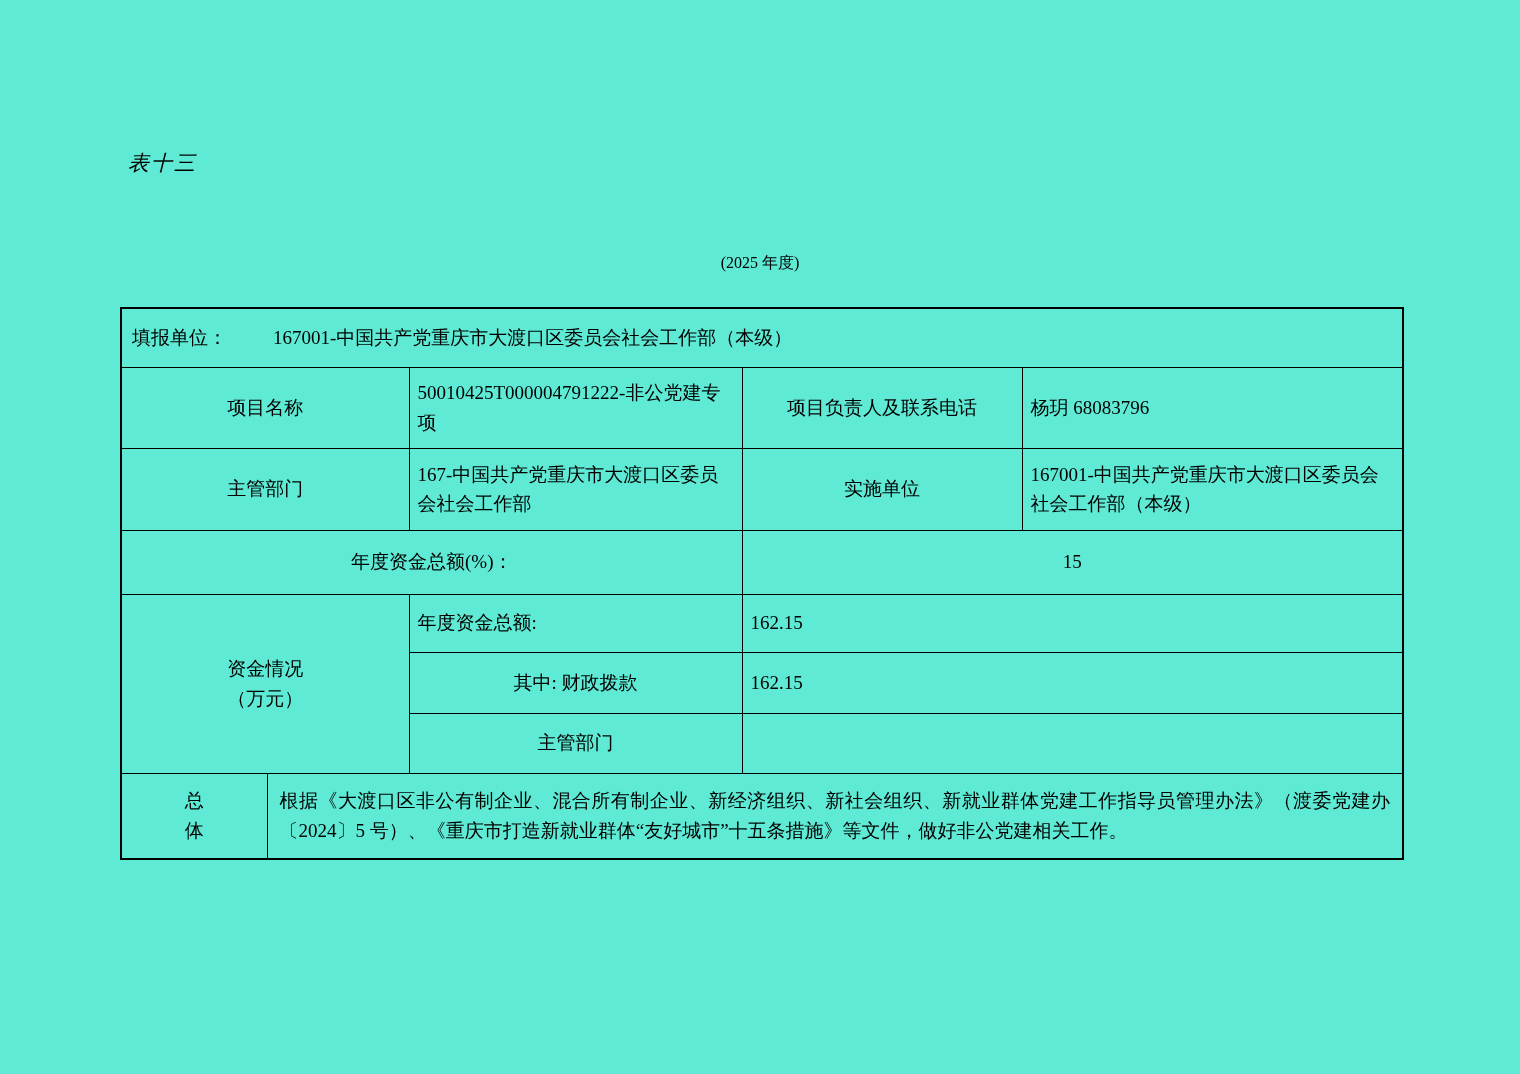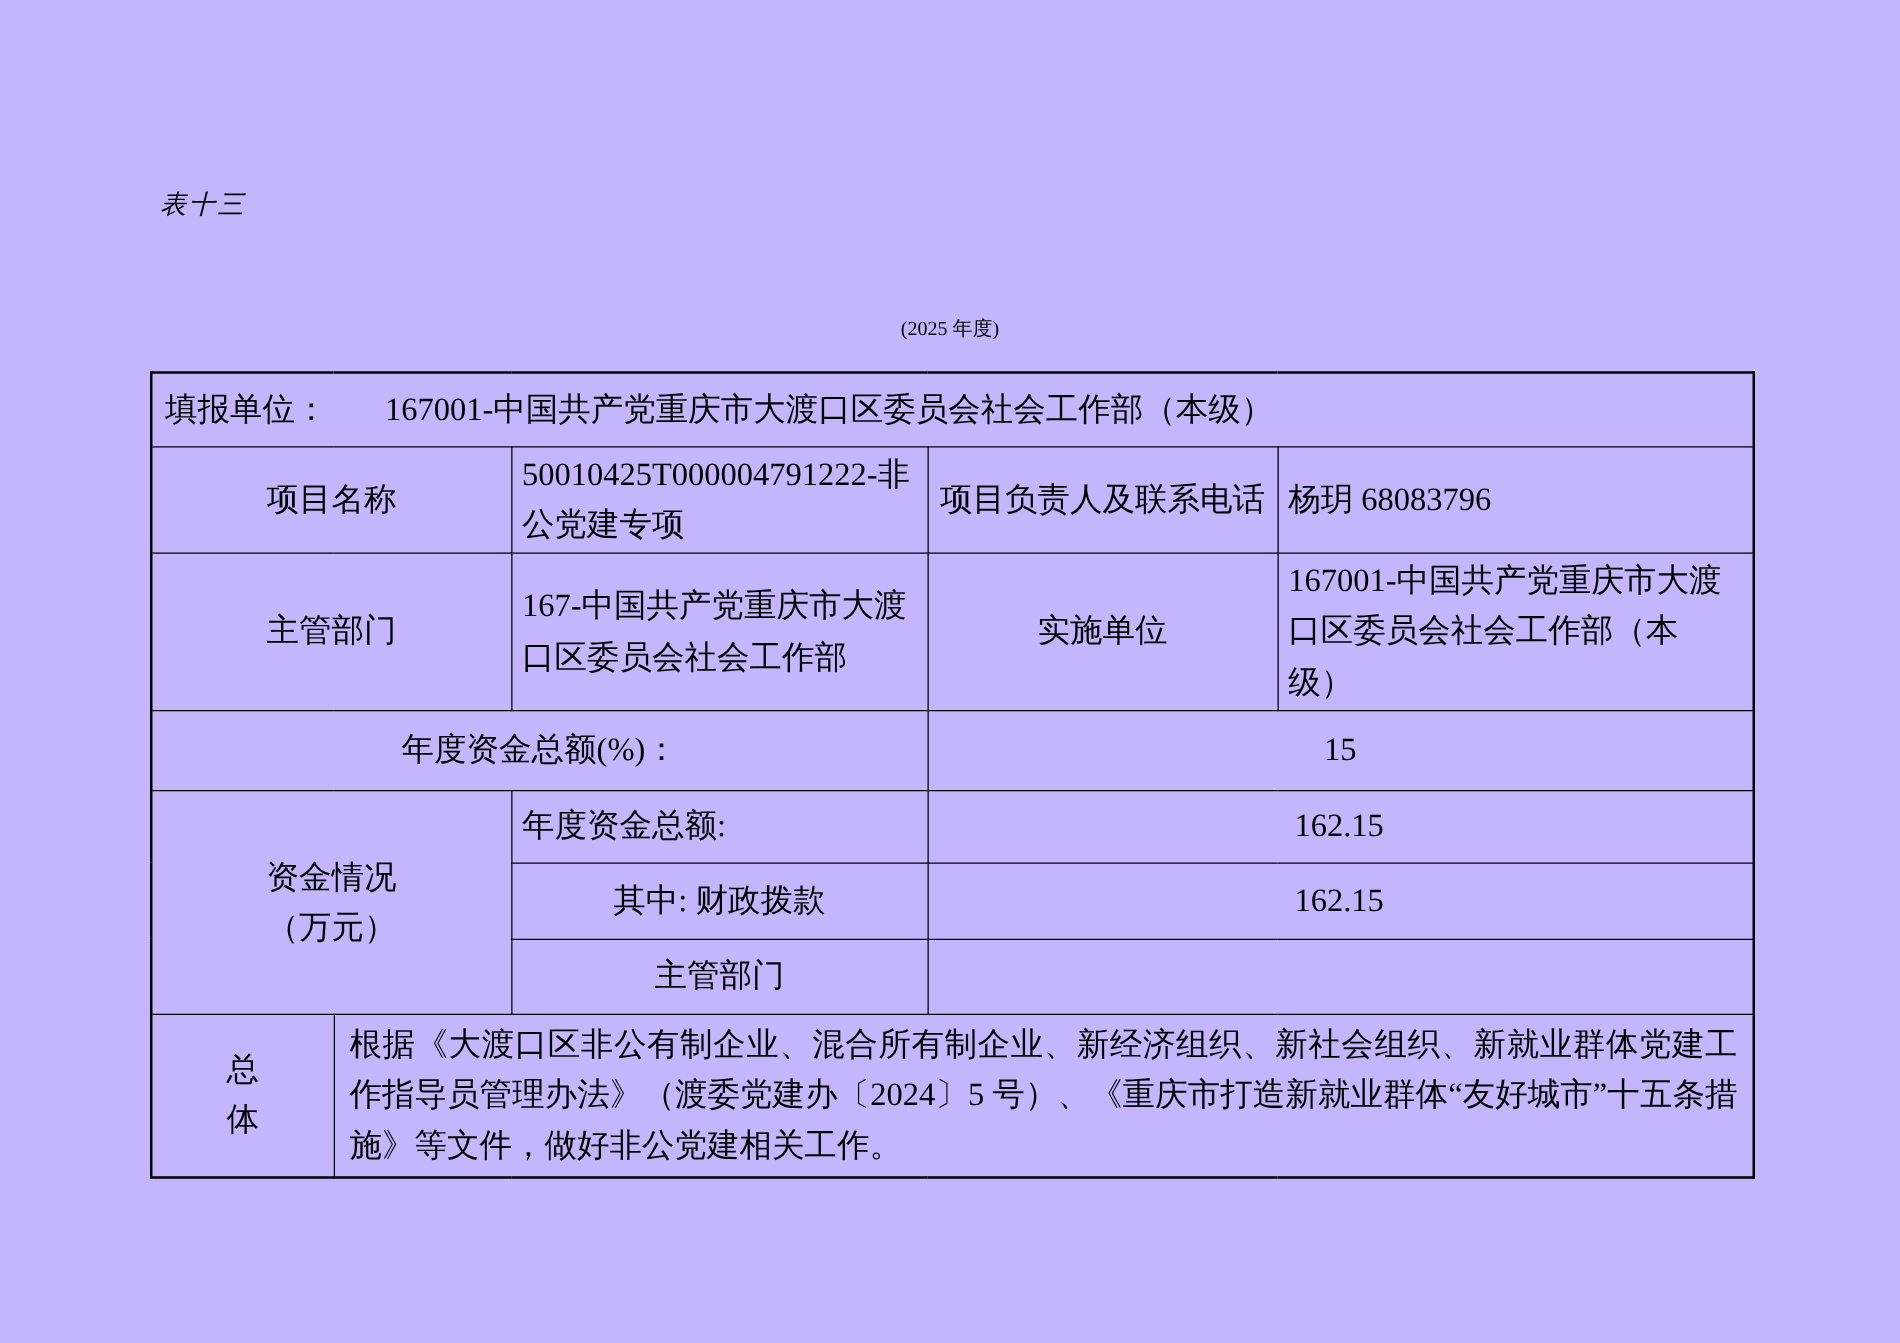--- a/index.html
+++ b/index.html
@@ -4,52 +4,52 @@
 <style>
   * { margin: 0; padding: 0; box-sizing: border-box; }
   html, body { background: #ffffff; }
   body {
     width: 1520px; height: 1074px;
     font-family: "Liberation Serif", "DejaVu Serif", serif;
     color: #000000;
     position: relative;
     overflow: hidden;
   }
-  .page { position: relative; width: 1520px; height: 1074px; background: #c4b5fd; }
+  .page { position: relative; width: 1520px; height: 1074px; background: #5eead4; }
 
   .doc-tag {
     position: absolute; left: 128px; top: 149px;
     font-size: 21px; font-style: italic;
     letter-spacing: 2px;
   }
   .doc-title {
     position: absolute; left: 0; top: 197px; width: 100%;
     text-align: center; font-size: 27px; letter-spacing: 1px;
   }
   .doc-subtitle {
     position: absolute; left: 0; top: 253px; width: 100%;
     text-align: center; font-size: 16px;
   }
 
   table.form {
-    position: absolute; left: 120px; top: 297px;
+    position: absolute; left: 120px; top: 307px;
     width: 1282px;
     border-collapse: collapse; table-layout: fixed;
-    font-size: 26px;
+    font-size: 19px;
     border: 2px solid #000000;
   }
   td {
     border: 1px solid #000000;
     vertical-align: middle;
     line-height: 1.55;
     padding: 2px 8px;
     overflow: hidden;
   }
   .c  { text-align: center; margin-left: 41px; }
-  .r  { text-align: center; padding-right: 10px; }
+  .r  { text-align: left; padding-right: 10px; }
   .j  { text-align: justify; padding: 4px 12px; }
   .preline { white-space: pre-line; }
   .fill-label { padding-left: 2px; }
   .fill-value { margin-left: 46px; }
 
   tr.h59 { height: 59px; }
   tr.h81 { height: 81px; }
   tr.h82 { height: 82px; }
   tr.h64 { height: 64px; }
   tr.h58 { height: 58px; }

